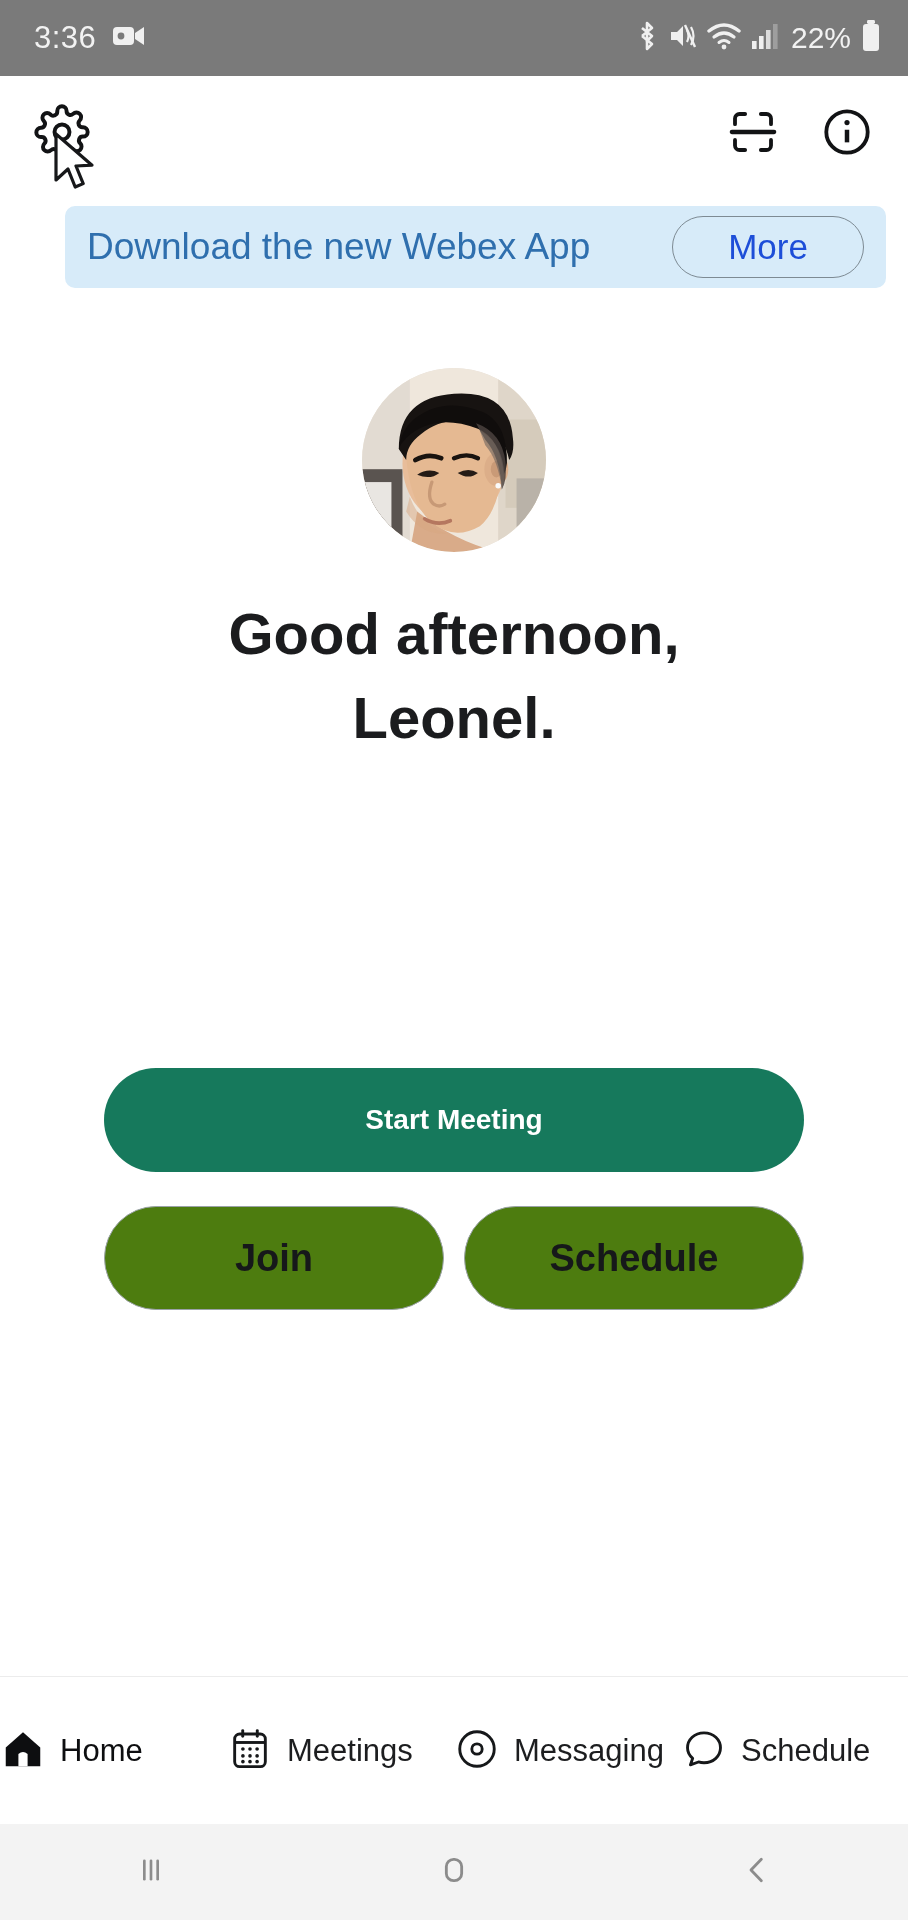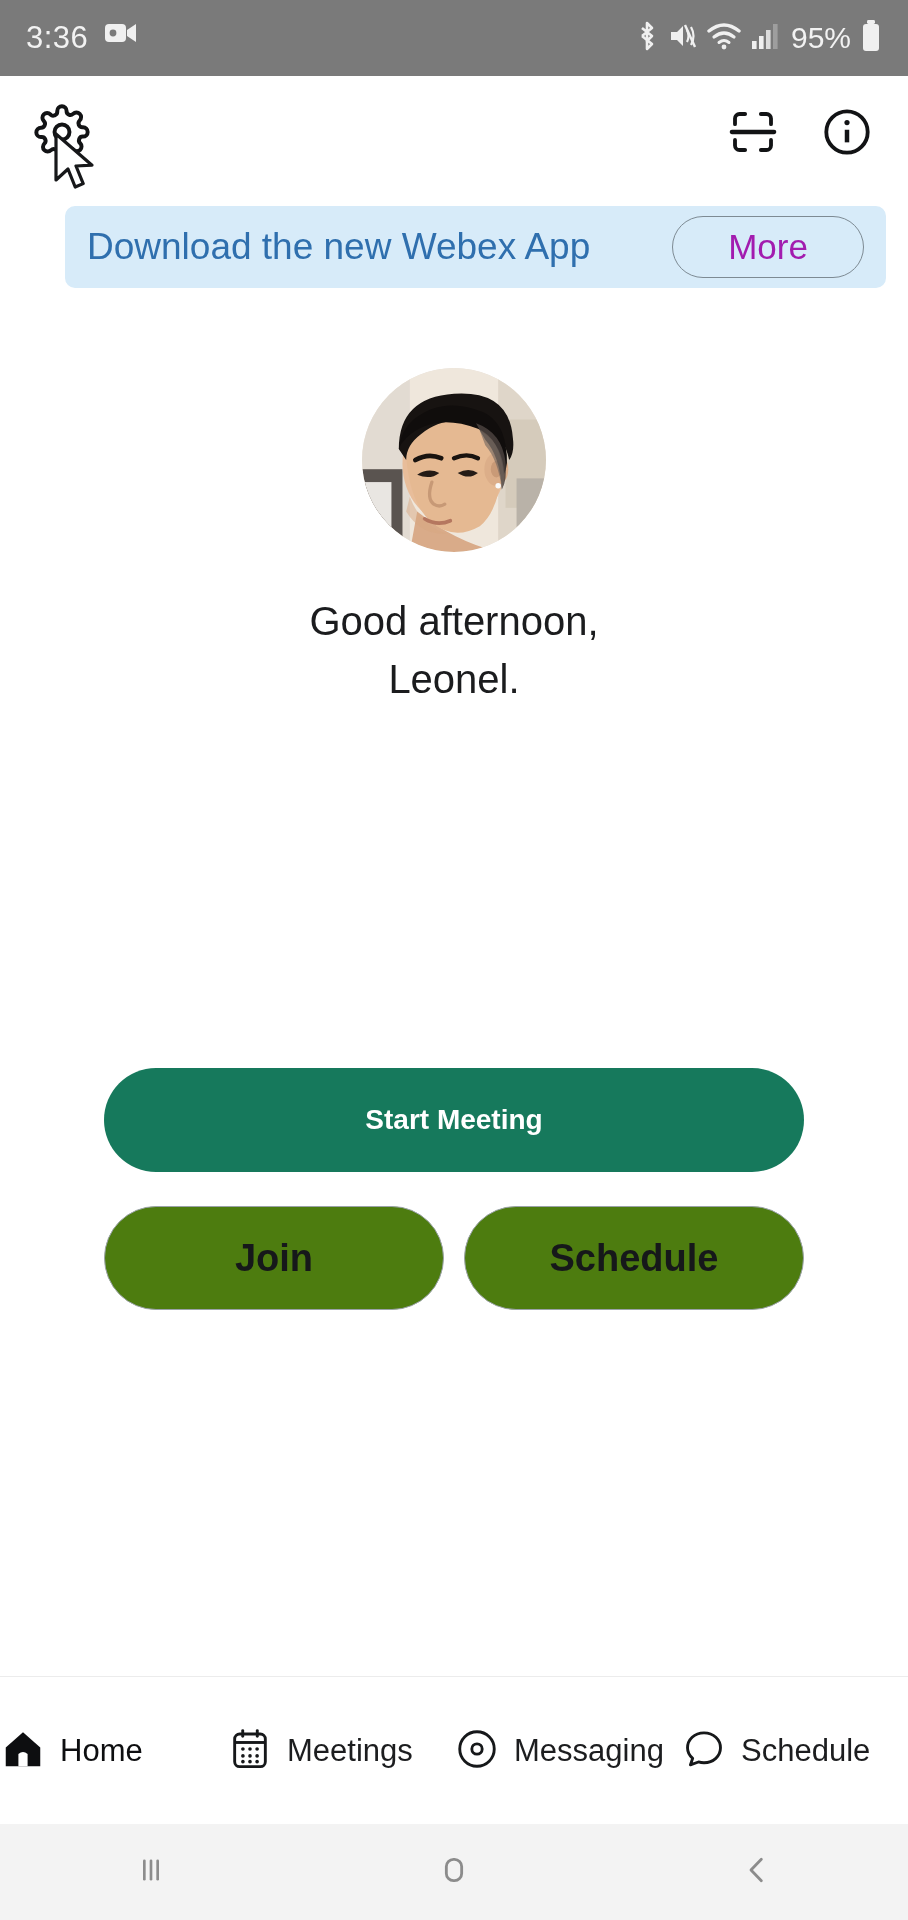--- a/index.html
+++ b/index.html
@@ -17,21 +17,21 @@
   }
 
   
   .statusbar {
     height:76px;
     background:#7a7a7a;
     display:flex; align-items:center;
     padding:0 26px;
     flex:0 0 auto;
   }
-  .sb-left { display:flex; align-items:flex-start; gap:16px; }
+  .sb-left { display:flex; align-items:center; gap:16px;margin-left:8px; }
   .sb-time { color:#f2f2f2; font-size:31px; letter-spacing:0.5px; }
   .sb-right {
     margin-left:auto;
     display:flex; align-items:center; gap:9px;
   }
   .sb-pct { color:#f2f2f2; font-size:30px; letter-spacing:0px; margin-left:4px; }
   .sb-icon { display:block; }
 
   
   .appbar {
@@ -67,21 +67,21 @@
     font-size:37px;
     white-space:nowrap;
     flex:1 1 auto;
   }
   .banner-more {
     flex:0 0 auto;
     width:192px; height:62px;
     border:1.5px solid #7d8a93;
     border-radius:34px;
     background:transparent;
-    color:#a21caf;
+    color:#1d4ed8;
     font-size:35px;
     font-family:"Liberation Sans", sans-serif;
     display:flex; align-items:center; justify-content:center;
     cursor:pointer;
   }
 
   
   .content {
     flex:1 1 auto;
     display:flex; flex-direction:column; align-items:center;
@@ -95,23 +95,23 @@
     background:#e8e1d8;
     position:relative;
     flex:0 0 auto;
   }
   .avatar svg { display:block; width:100%; height:100%; }
 
   .greeting {
     margin-top:40px;
     text-align:center;
     color:#1b1c1e;
-    font-size:40px;
+    font-size:58px;
     line-height:1.45;
-    font-weight:400;
+    font-weight:700;
     flex:0 0 auto;
   }
   .greeting .g-line { display:block; }
 
   
   .actions {
     position:absolute;
     left:0; right:0;
     top:780px;
     display:flex; flex-direction:column; align-items:center;
@@ -206,21 +206,21 @@
         </svg>
       </span>
       <span class="sb-icon">
         <svg width="28" height="28" viewBox="0 0 28 28">
           <rect x="2" y="19" width="4.6" height="8" fill="#f0f0f0"></rect>
           <rect x="9" y="14" width="4.6" height="13" fill="#f0f0f0"></rect>
           <rect x="16" y="8" width="4.6" height="19" fill="#dcdcdc"></rect>
           <rect x="23" y="2" width="4.6" height="25" fill="#9e9e9e"></rect>
         </svg>
       </span>
-      <span class="sb-pct">95%</span>
+      <span class="sb-pct">22%</span>
       <span class="sb-icon">
         <svg width="22" height="32" viewBox="0 0 22 32">
           <rect x="7" y="0" width="8" height="4" rx="1.4" fill="#f0f0f0"></rect>
           <rect x="3" y="4" width="16" height="27" rx="3" fill="#f0f0f0"></rect>
         </svg>
       </span>
     </div>
   </div>
 
   <div class="appbar">

